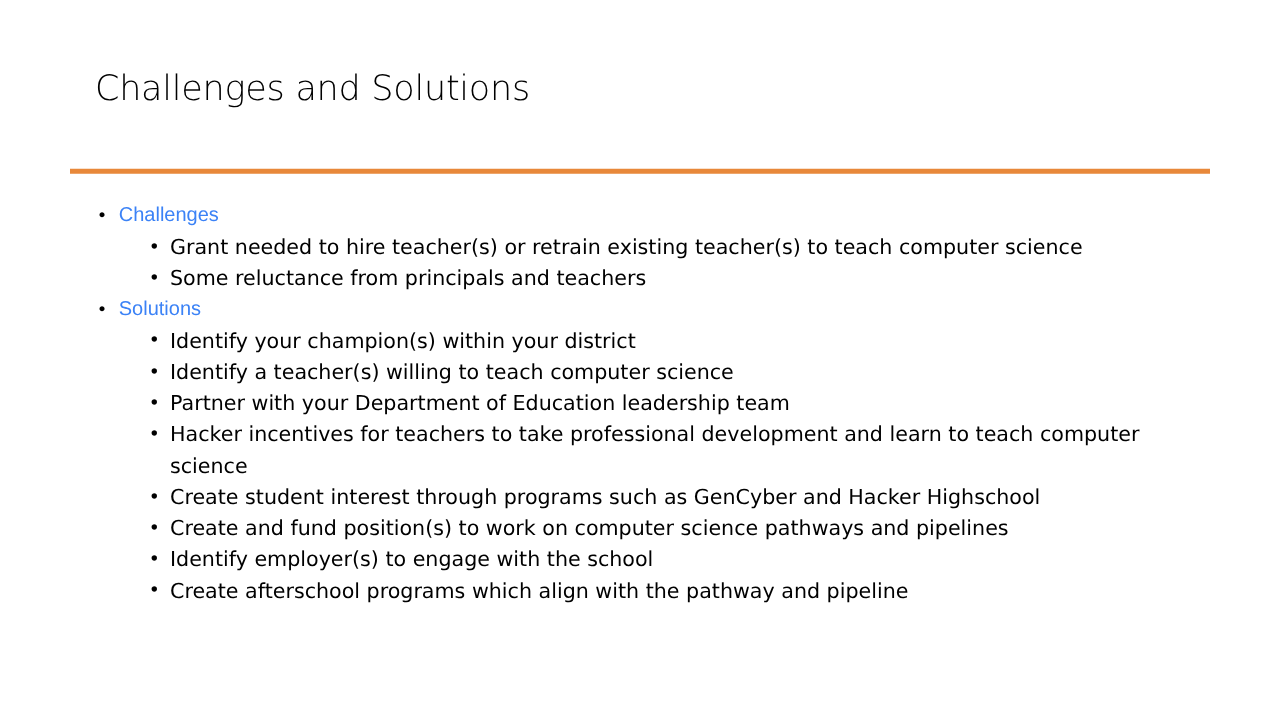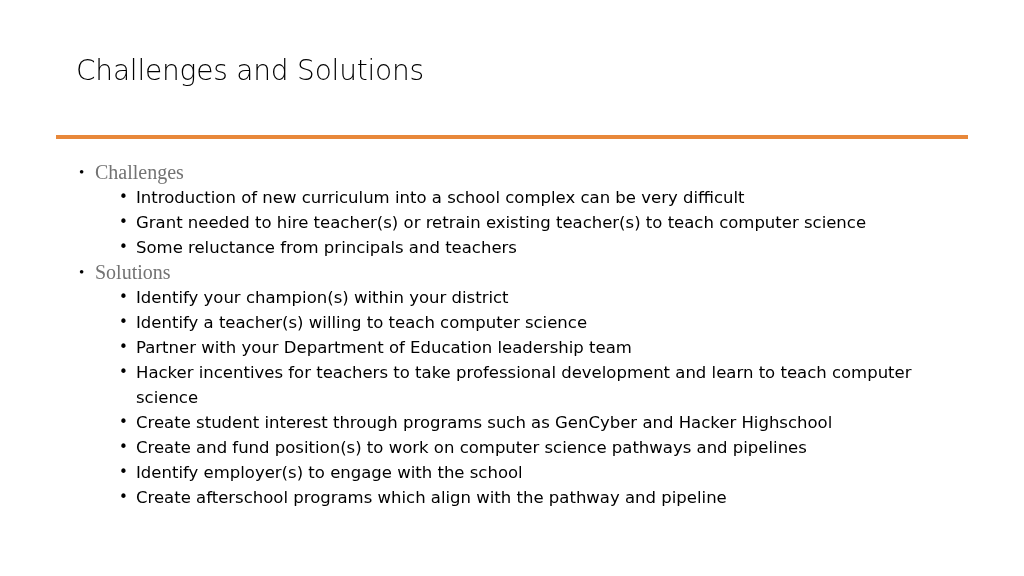--- a/index.html
+++ b/index.html
@@ -66,25 +66,25 @@
   }
   ul.level2 {
     list-style: none;
     margin: 0;
     padding: 0;
   }
 
   li.l1 {
     position: relative;
     padding-left: 39px;
-    font-family: Liberation Serif, serif;
-    font-size: 20px;
+    font-family: Liberation Sans, sans-serif;
+    font-size: 16px;
     font-weight: 400;
     line-height: 25px;
-    color: #737373;
+    color: #3b82f6;
   }
   li.l1 > .l1-text {
     display: block;
   }
   li.l1::before {
     content: "\2022";
     position: absolute;
     left: 23px;
     top: 0;
     font-size: 15px;
@@ -131,23 +131,20 @@
   <div class="title-rule"></div>
 
   <div class="body-block">
     <ul class="level1">
 
       <li class="l1">
         <span class="l1-text">Challenges</span>
       </li>
       <ul class="level2">
         <li class="l2">
-          <span class="l2-text">Introduction of new curriculum into a school complex can be very difficult</span>
-        </li>
-        <li class="l2">
           <span class="l2-text">Grant needed to hire teacher(s) or retrain existing teacher(s) to teach computer science</span>
         </li>
         <li class="l2">
           <span class="l2-text">Some reluctance from principals and teachers</span>
         </li>
       </ul>
 
       <li class="l1">
         <span class="l1-text">Solutions</span>
       </li>

